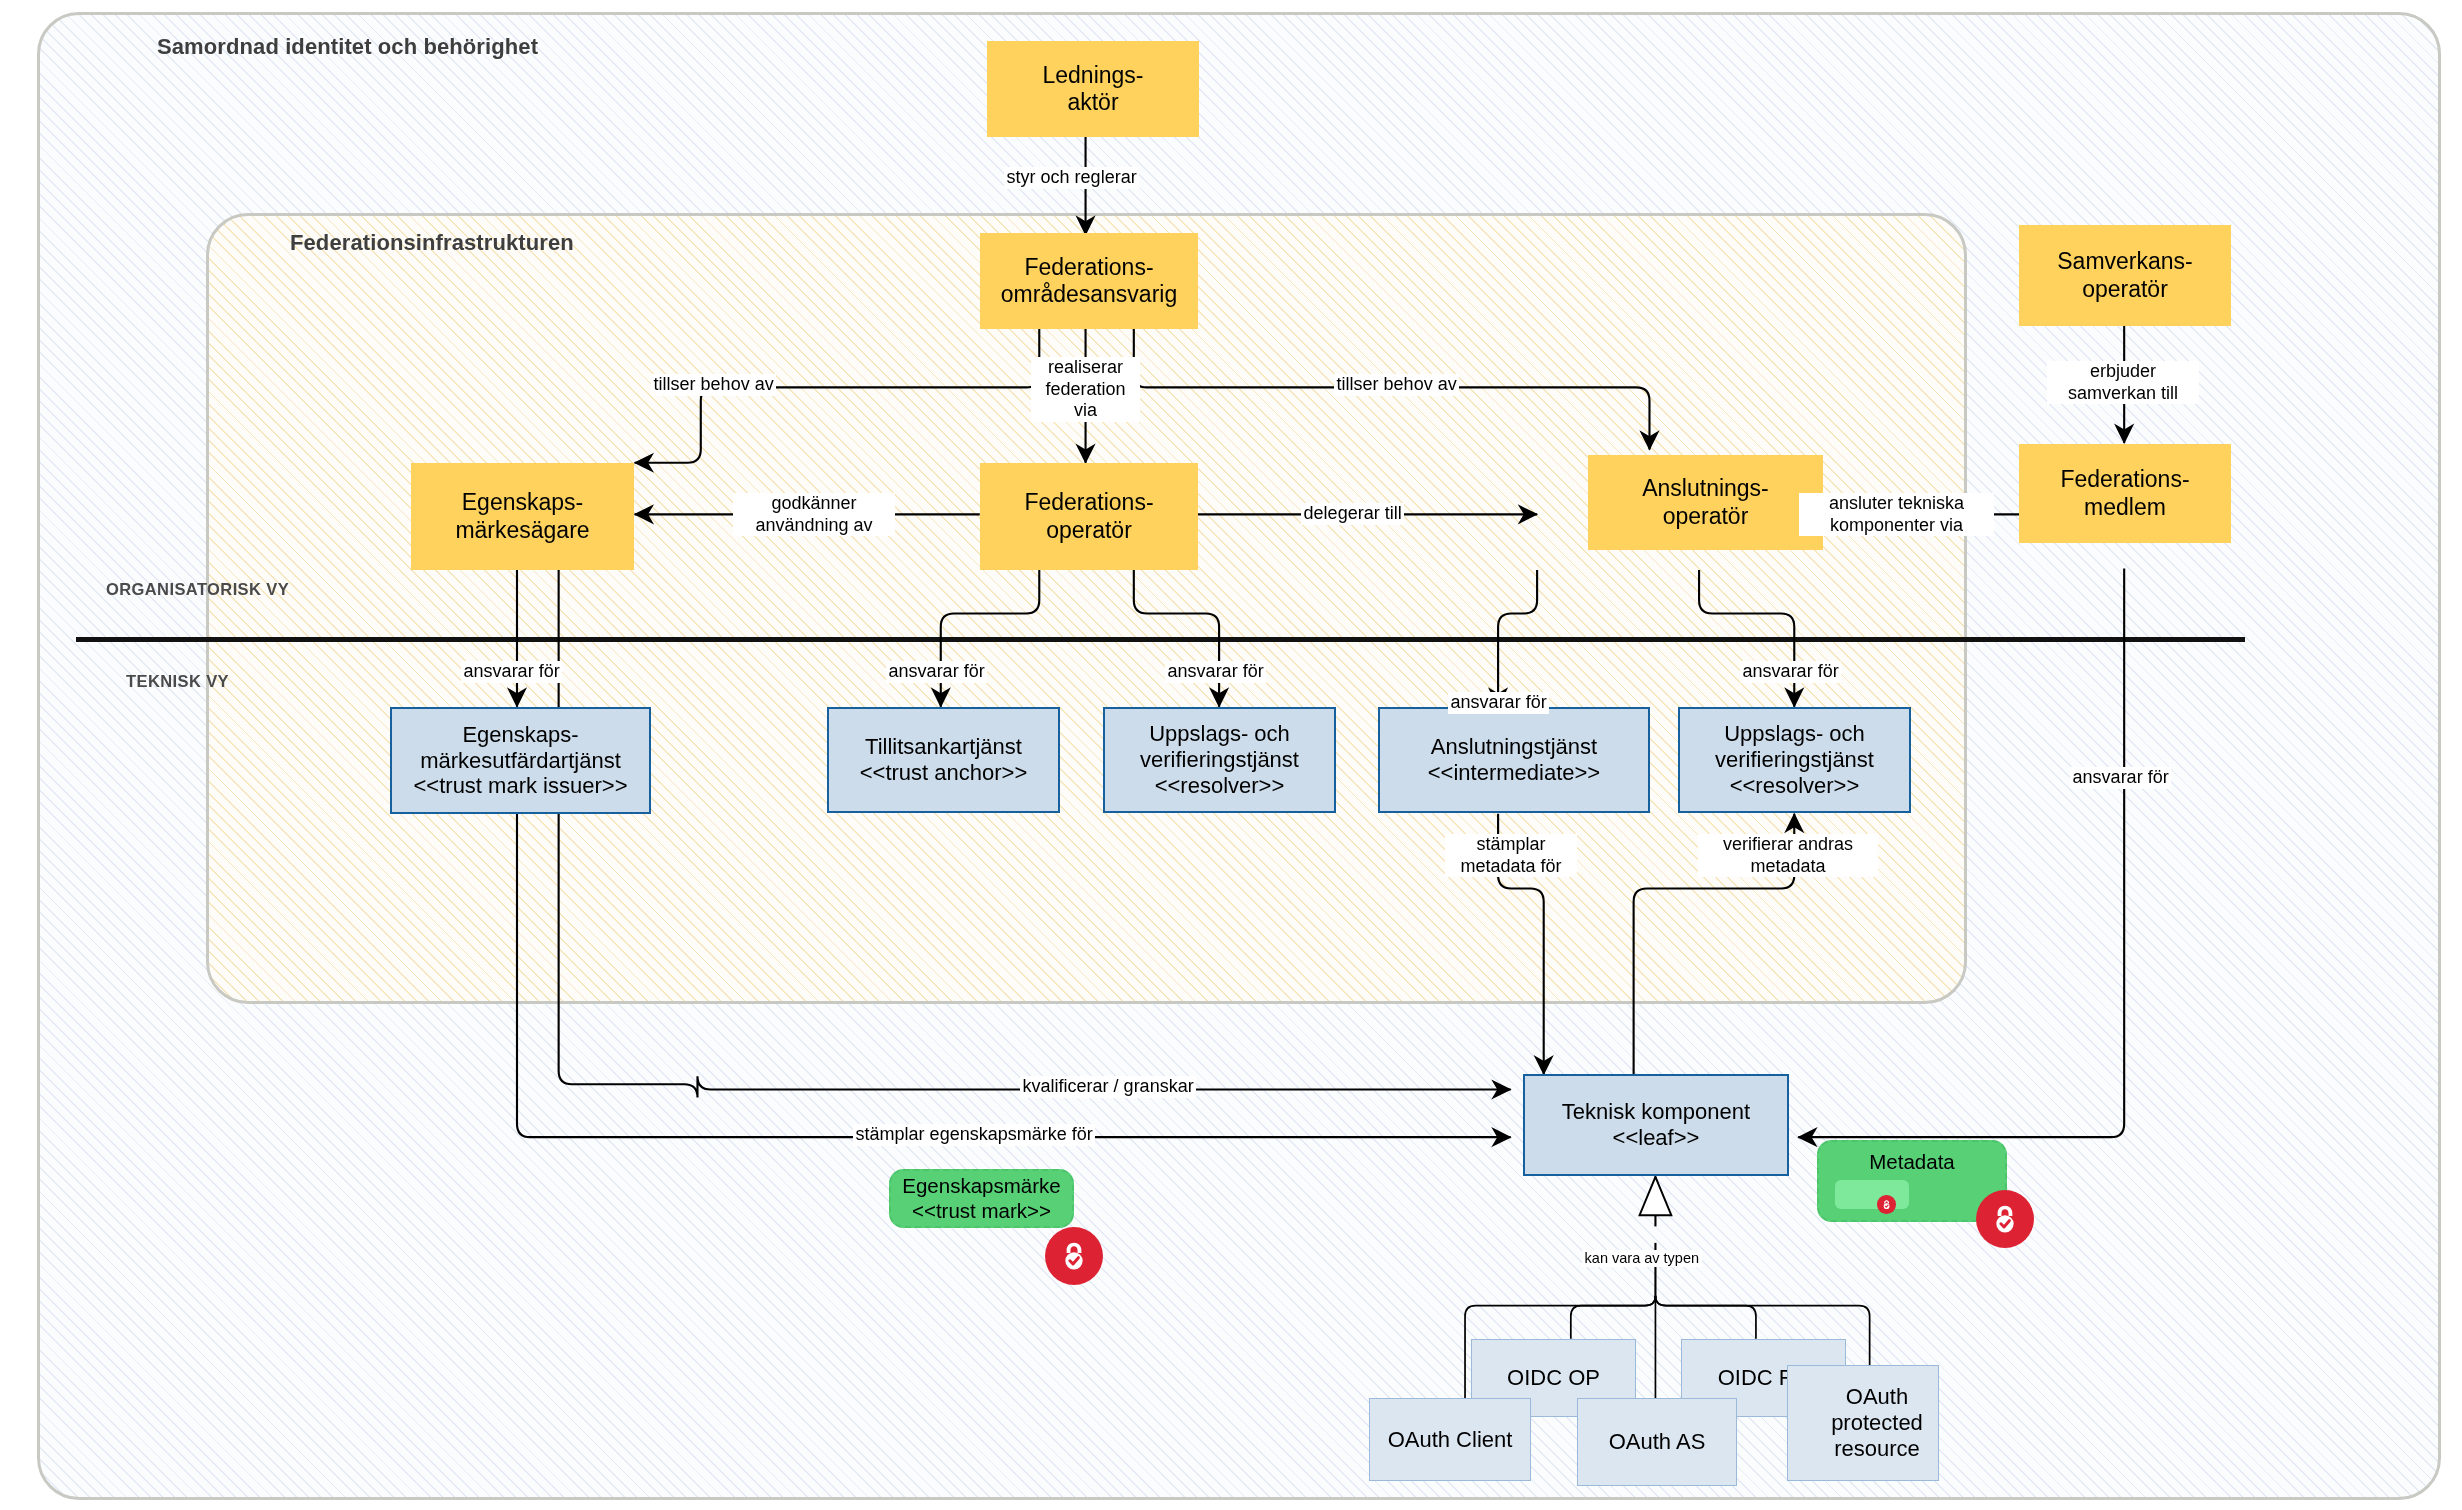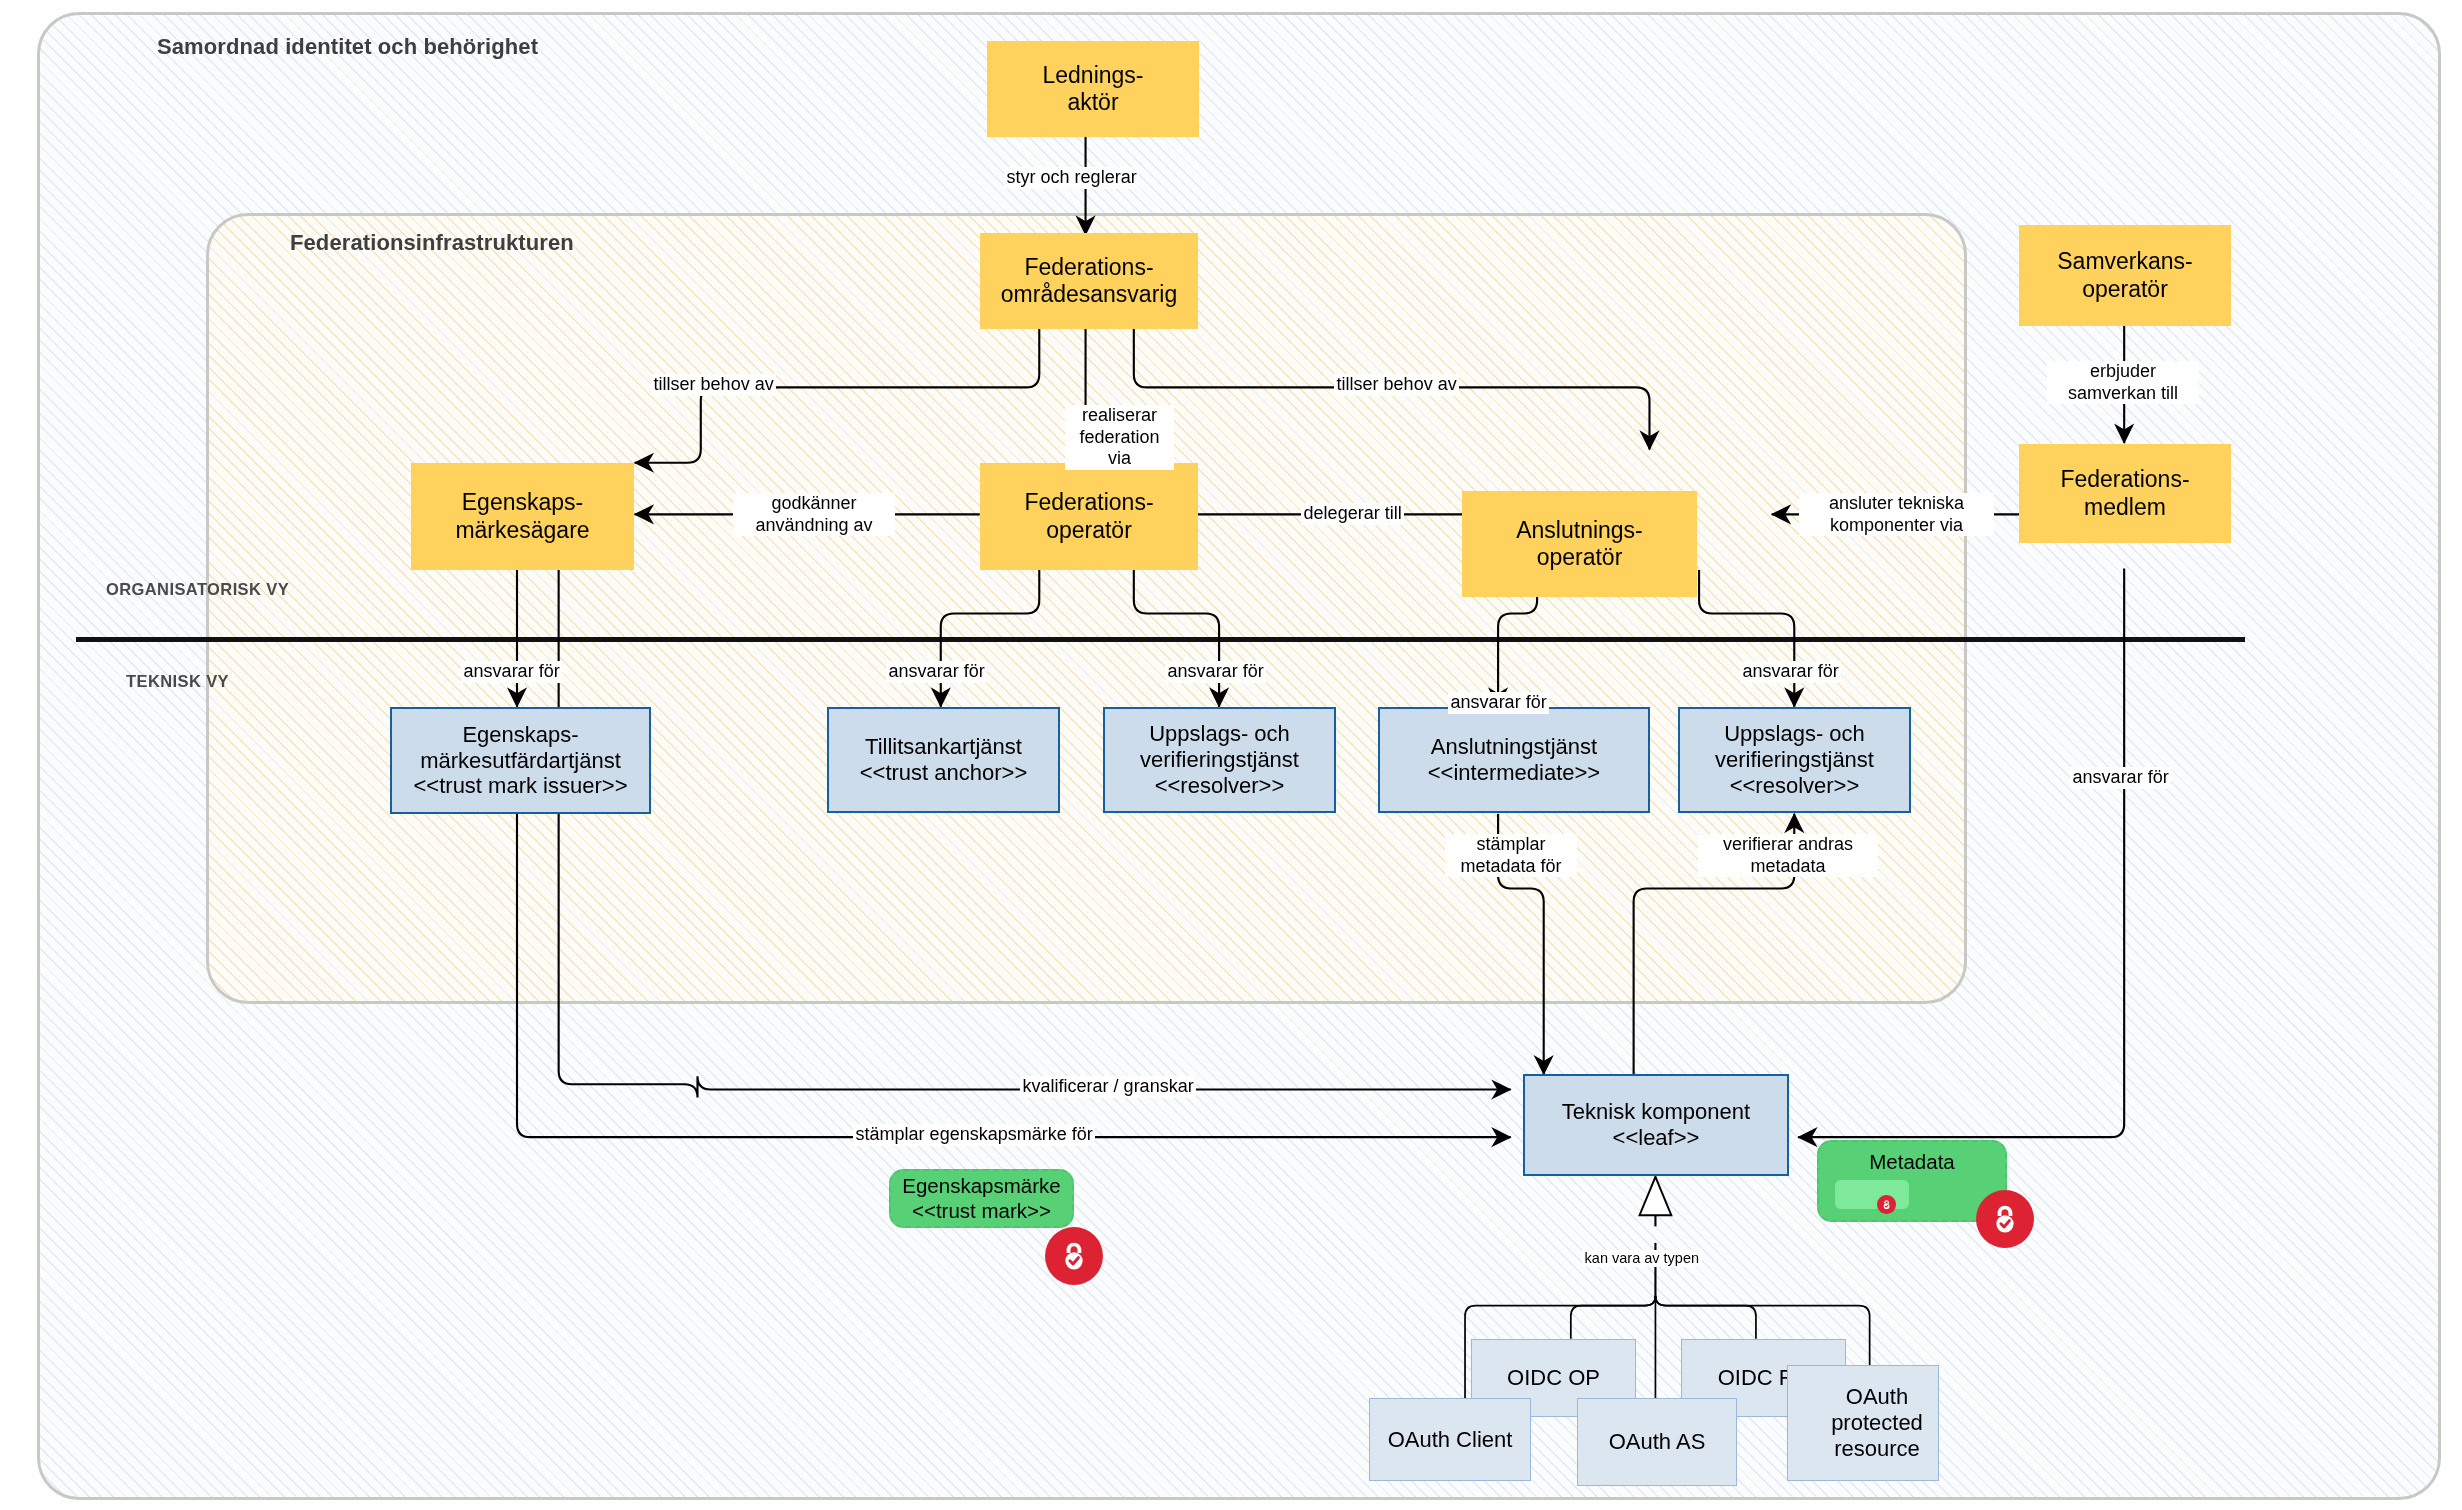--- a/index.html
+++ b/index.html
@@ -188,21 +188,21 @@
     </div>
   </div>
 
   <div class="node node-org" style="left:980px; top:463px; width:218px; height:107px;">
     <div>
       <span>Federations-</span>
       <span>operatör</span>
     </div>
   </div>
 
-  <div class="node node-org" style="left:1462px; top:455px; width:235px; height:106px;margin-top:36px;">
+  <div class="node node-org" style="left:1588px; top:455px; width:235px; height:95px;">
     <div>
       <span>Anslutnings-</span>
       <span>operatör</span>
     </div>
   </div>
 
   <div class="node node-org" style="left:2019px; top:225px; width:212px; height:101px;">
     <div>
       <span>Samverkans-</span>
       <span>operatör</span>
@@ -317,21 +317,21 @@
   </div>
 
   <div class="elabel" style="left:1004px; top:167px;text-align:center;">
     <span>styr och reglerar</span>
   </div>
 
   <div class="elabel" style="left:651px; top:374px;">
     <span>tillser behov av</span>
   </div>
 
-  <div class="elabel two" style="left:1065px; top:357px; width:109px; text-align:center;margin-top:48px;">
+  <div class="elabel two" style="left:1031px; top:357px; width:109px; text-align:center;">
     <span style="display:block;">realiserar</span>
     <span style="display:block;">federation</span>
     <span style="display:block;">via</span>
   </div>
 
   <div class="elabel" style="left:1334px; top:374px;">
     <span>tillser behov av</span>
   </div>
 
   <div class="elabel two" style="left:2047px; top:361px; width:152px; text-align:center;">

